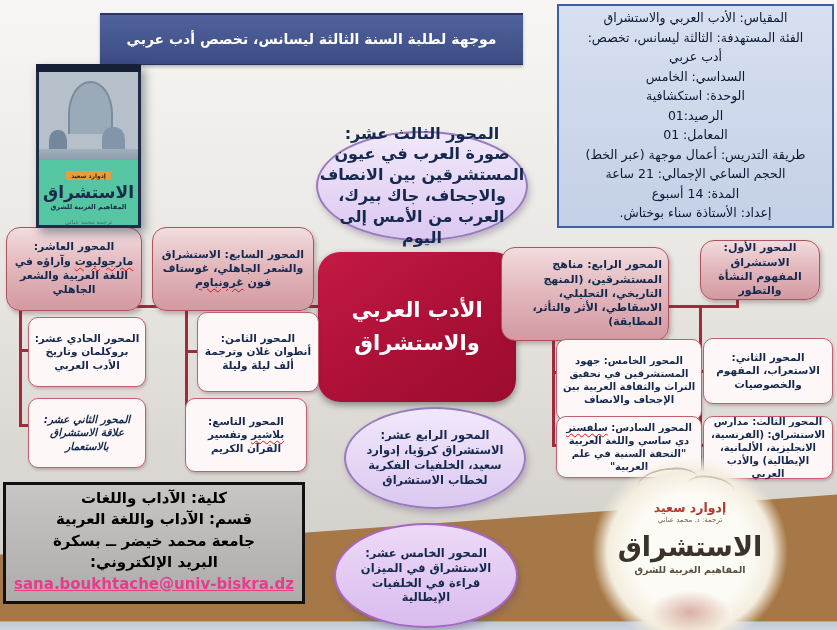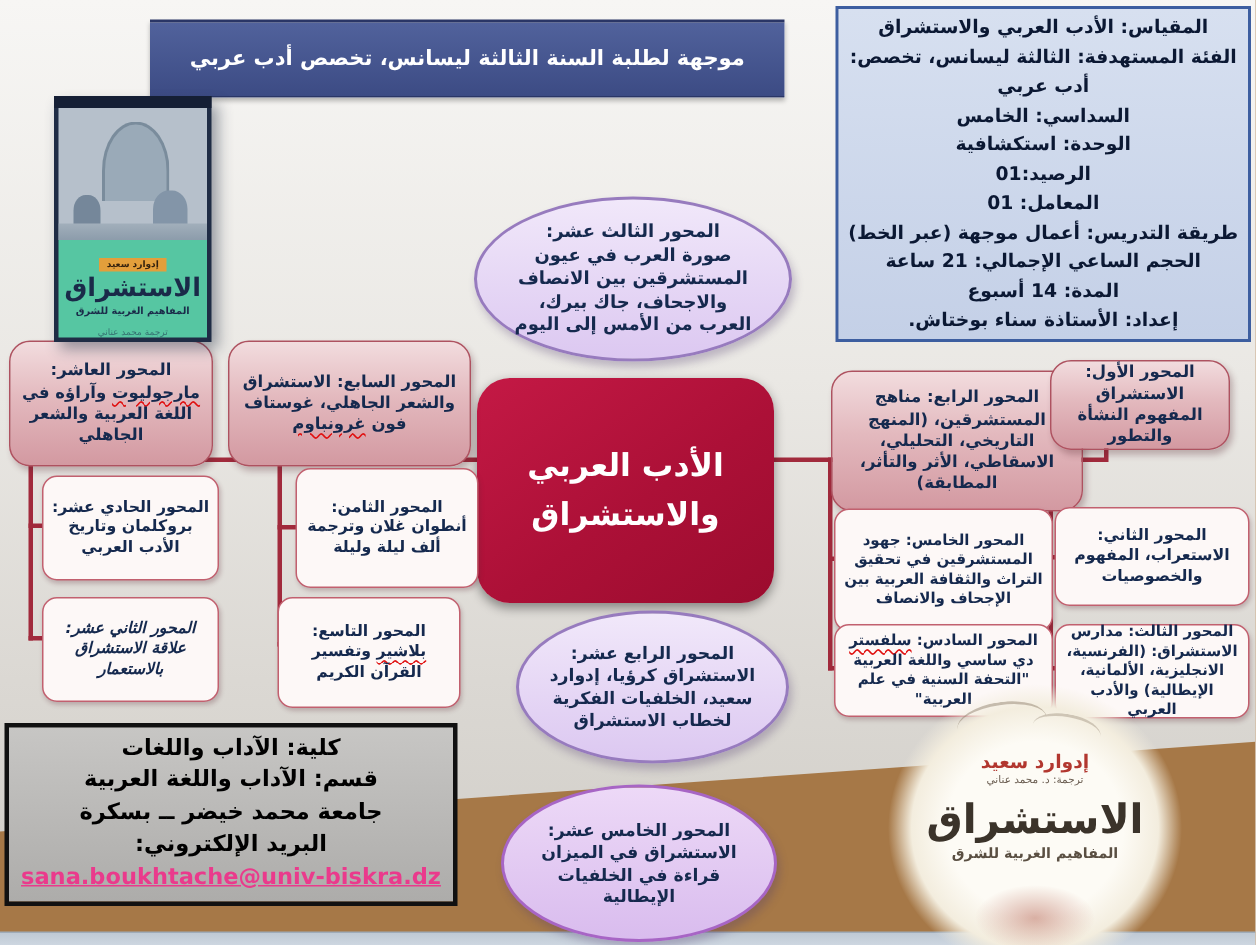--- a/index.html
+++ b/index.html
@@ -42,21 +42,21 @@
     display:flex;flex-direction:column;justify-content:center;text-align:center;
     color:#fff;font-weight:bold;font-size:14px;line-height:1.55;
     background:linear-gradient(180deg,#51629C 0%,#3C4B84 100%);
     border-top:2px solid #2A3666;border-bottom:1px solid #2A3666;
     box-shadow:0 2px 3px rgba(0,0,0,.25);}
 
   
   .info-box{position:absolute;left:557px;top:4px;width:277px;height:224px;z-index:3;
     background:linear-gradient(180deg,#D7E0F0 0%,#C4D0E7 100%);
     border:2.5px solid #3D5EA0;box-sizing:border-box;
-    color:#0B1833;font-weight:bold;font-size:12.5px;line-height:1.56;text-align:center;padding-top:2px;}
+    color:#0B1833;font-weight:normal;font-size:12.5px;line-height:1.56;text-align:center;padding-top:2px;}
 
   
   .book{position:absolute;left:36px;top:64px;width:105px;height:164px;z-index:3;
     background:#1F2C45;box-shadow:4px 5px 9px rgba(40,50,70,.45);}
   .book-top{position:absolute;left:0;right:0;top:0;height:8px;background:#151F35;}
   .book-cover{position:absolute;left:3px;right:3px;top:8px;bottom:3px;display:flex;flex-direction:column;}
   .book-engraving{flex:1.45;position:relative;background:#B6C0CB;overflow:hidden;}
   .arch{position:absolute;left:29%;top:10%;width:42%;height:58%;background:#9AAAB8;
     border:2px solid #7A8C9C;border-bottom:none;border-radius:50% 50% 0 0/62% 62% 0 0;}
   .fig1{position:absolute;left:10%;bottom:9%;width:18%;height:26%;background:#75879A;border-radius:45% 45% 18% 18%;}
@@ -72,42 +72,42 @@
   .node{position:absolute;z-index:2;display:flex;align-items:center;justify-content:center;
     text-align:center;color:#15294E;font-weight:bold;box-sizing:border-box;}
   .node .txt{width:100%;}
   .rose{background:linear-gradient(180deg,#F2DCDE 0%,#E3B9BE 45%,#D399A1 100%);
     border:1.6px solid #AE5260;border-radius:14px;box-shadow:2px 3px 4px rgba(90,40,50,.3);
     font-size:11px;line-height:1.3;padding:4px 6px;}
   .white{background:#FDF8F7;border:1.6px solid #C2606F;border-radius:10px;
     box-shadow:1px 2px 3px rgba(90,40,50,.25);font-size:10.5px;line-height:1.3;padding:20px 5px;}
   .ellipse{background:linear-gradient(180deg,#F1E8FA 0%,#DCC8F1 100%);
     border:2px solid #977BBE;border-radius:50%;box-shadow:2px 4px 6px rgba(80,60,110,.3);
-    font-size:12px;line-height:1.3;white-space:pre-line;}
+    font-size:16px;line-height:1.3;white-space:pre-line;}
   .sp{text-decoration:underline;text-decoration-style:wavy;text-decoration-color:#E01010;
     text-decoration-thickness:1px;text-underline-offset:2px;}
 
   .p-a13{left:316px;top:131px;width:212px;height:110px;}
   .p-a14{left:344px;top:407px;width:182px;height:102px;font-size:11.5px;}
   .p-a15{left:334px;top:523px;width:184px;height:105px;font-size:11.5px;
     background:linear-gradient(180deg,#EDD9F7 0%,#D9BCEE 100%);border-color:#A765C5;}
 
   .center-box{position:absolute;left:318px;top:252px;width:198px;height:150px;z-index:2;
     display:flex;align-items:center;justify-content:center;text-align:center;
     background:linear-gradient(145deg,#C41945 0%,#AC1037 55%,#9B0C2E 100%);
     border-radius:22px;color:#fff;font-weight:bold;font-size:21px;line-height:1.55;
     white-space:pre-line;box-shadow:0 3px 7px rgba(0,0,0,.4);}
 
   .p-a7 {left:152px;top:227px;width:162px;height:84px;}
   .p-a10{left:6px;  top:227px;width:136px;height:84px;text-align:center;}
   .p-a8 {left:197px;top:312px;width:122px;height:80px;}
   .p-a9 {left:185px;top:398px;width:122px;height:74px;}
   .p-a11{left:28px; top:317px;width:118px;height:70px;}
   .p-a12{left:28px; top:398px;width:118px;height:70px;font-style:italic;}
-  .p-a4 {left:554px;top:247px;width:168px;height:94px;}
+  .p-a4 {left:501px;top:247px;width:168px;height:94px;text-align:right;}
   .p-a5 {left:556px;top:339px;width:146px;height:82px;font-size:10px;}
   .p-a6 {left:556px;top:416px;width:146px;height:62px;font-size:10px;}
   .p-a1 {left:700px;top:240px;width:120px;height:60px;}
   .p-a2 {left:703px;top:338px;width:130px;height:66px;}
   .p-a3 {left:703px;top:416px;width:130px;height:63px;font-size:10px;}
 
   
   .footer-box{position:absolute;left:3px;top:482px;width:302px;height:122px;z-index:3;
     background:linear-gradient(180deg,#C7C6C4 0%,#ADACAA 100%);
     border:3px solid #111;box-sizing:border-box;text-align:center;

